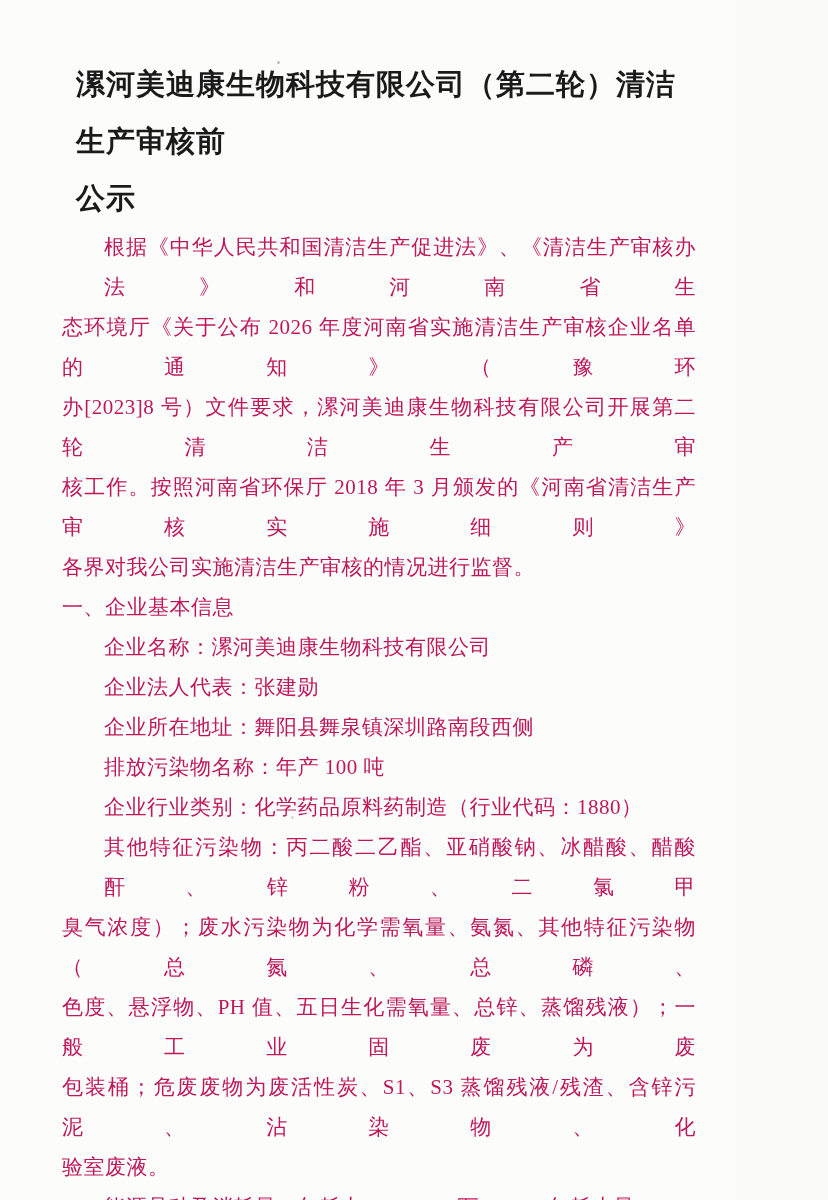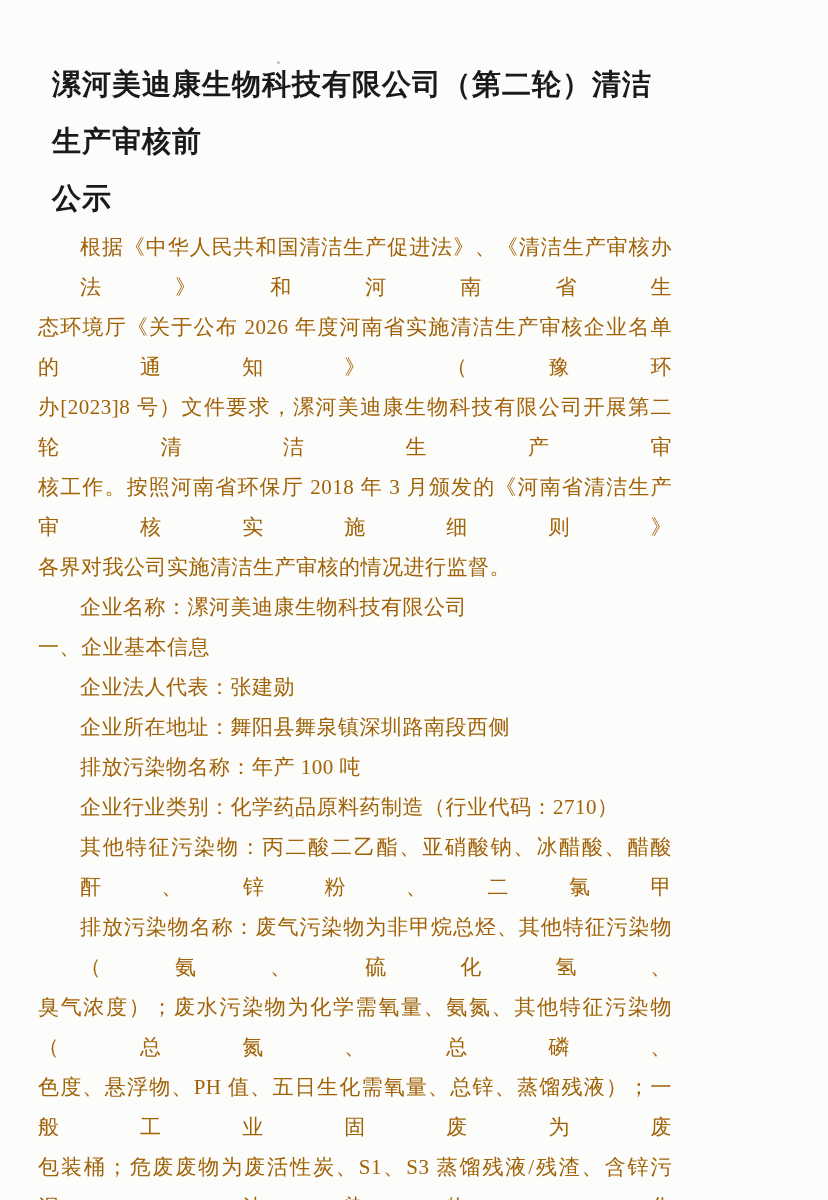--- a/index.html
+++ b/index.html
@@ -12,38 +12,39 @@
     height: 1200px;
     overflow: hidden;
     font-family: "Liberation Serif", serif;
     color: #1f1f1f;
   }
   .page {
     position: relative;
     width: 708px;
     height: 1200px;
     background: #fcfcfa;
+    padding-left: 24px;
   }
   .doc-title {
     margin: 0;
     padding: 56px 34px 0 52px;
     font-size: 29px;
     font-weight: 700;
     line-height: 57px;
     letter-spacing: 1px;
     color: #1a1a1a;
   }
   .body-lines {
     padding: 0 36px 0 38px;
   }
   .line {
     font-size: 21px;
     line-height: 40px;
     letter-spacing: 0.5px;
-    color: #a16207;
+    color: #be185d;
   }
   .line.indent {
     padding-left: 42px;
   }
   .line.justify {
     text-align: justify;
     text-align-last: justify;
   }
   .speck {
     position: absolute;
@@ -58,28 +59,27 @@
 <body>
 
 <div class="page">
   <h1 class="doc-title"><span>漯河美迪康生物科技有限公司（第二轮）清洁生产审核前</span><br><span>公示</span></h1>
   <div class="body-lines">
       <div class="line indent justify">根据《中华人民共和国清洁生产促进法》、《清洁生产审核办法》和河南省生</div>
       <div class="line justify">态环境厅《关于公布 2026 年度河南省实施清洁生产审核企业名单的通知》（豫环</div>
       <div class="line justify">办[2023]8 号）文件要求，漯河美迪康生物科技有限公司开展第二轮清洁生产审</div>
       <div class="line justify">核工作。按照河南省环保厅 2018 年 3 月颁发的《河南省清洁生产审核实施细则》</div>
       <div class="line">各界对我公司实施清洁生产审核的情况进行监督。</div>
+      <div class="line heading">一、企业基本信息</div>
       <div class="line indent">企业名称：漯河美迪康生物科技有限公司</div>
-      <div class="line heading">一、企业基本信息</div>
       <div class="line indent">企业法人代表：张建勋</div>
       <div class="line indent">企业所在地址：舞阳县舞泉镇深圳路南段西侧</div>
       <div class="line indent">排放污染物名称：年产 100 吨</div>
-      <div class="line indent">企业行业类别：化学药品原料药制造（行业代码：2710）</div>
+      <div class="line indent">企业行业类别：化学药品原料药制造（行业代码：1880）</div>
       <div class="line indent justify">其他特征污染物：丙二酸二乙酯、亚硝酸钠、冰醋酸、醋酸酐、锌粉、二氯甲</div>
-      <div class="line indent justify">排放污染物名称：废气污染物为非甲烷总烃、其他特征污染物（氨、硫化氢、</div>
       <div class="line justify">臭气浓度）；废水污染物为化学需氧量、氨氮、其他特征污染物（总氮、总磷、</div>
       <div class="line justify">色度、悬浮物、PH 值、五日生化需氧量、总锌、蒸馏残液）；一般工业固废为废</div>
       <div class="line justify">包装桶；危废废物为废活性炭、S1、S3 蒸馏残液/残渣、含锌污泥、沾染物、化</div>
       <div class="line">验室废液。</div>
       <div class="line indent justify">能源品种及消耗量：年耗电 218.4718 万 kWh、年耗水量 19219 吨；单位产</div>
     </div>
   <div class="speck" style="left:277px; top:61px;"></div>
   <div class="speck" style="left:291px; top:816px; opacity:0.35;"></div>
 </div>
 

